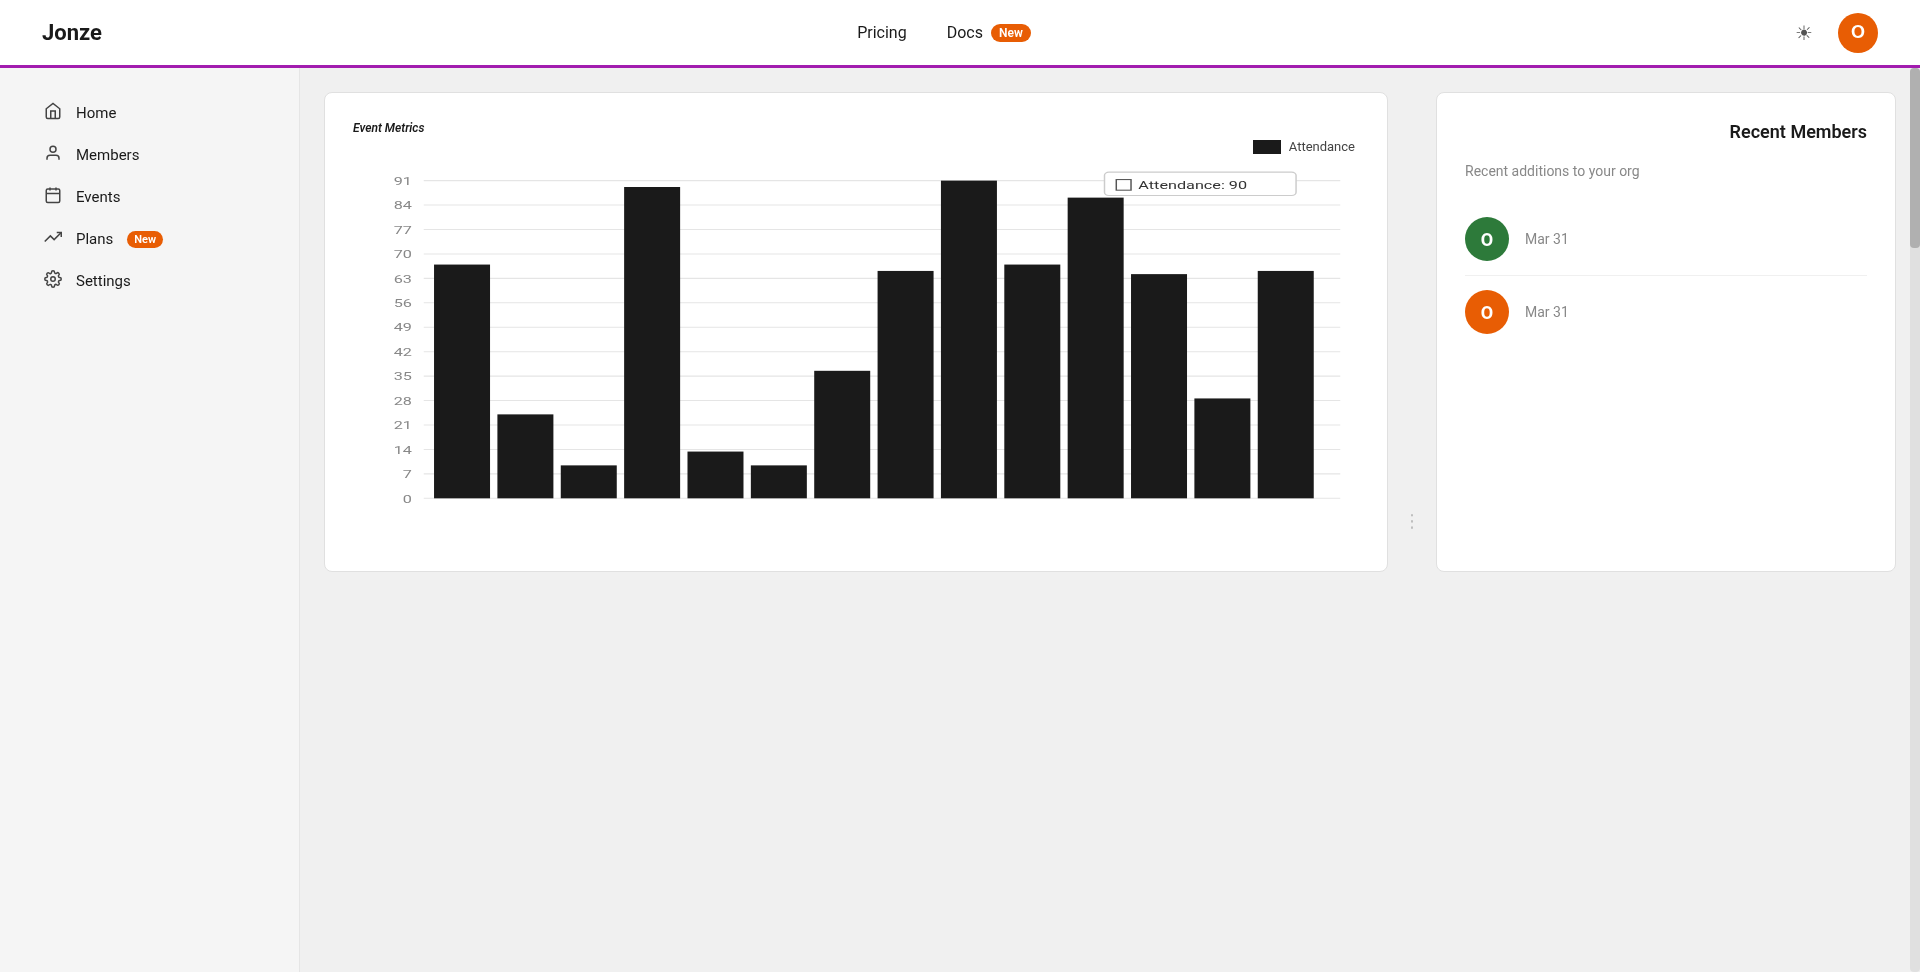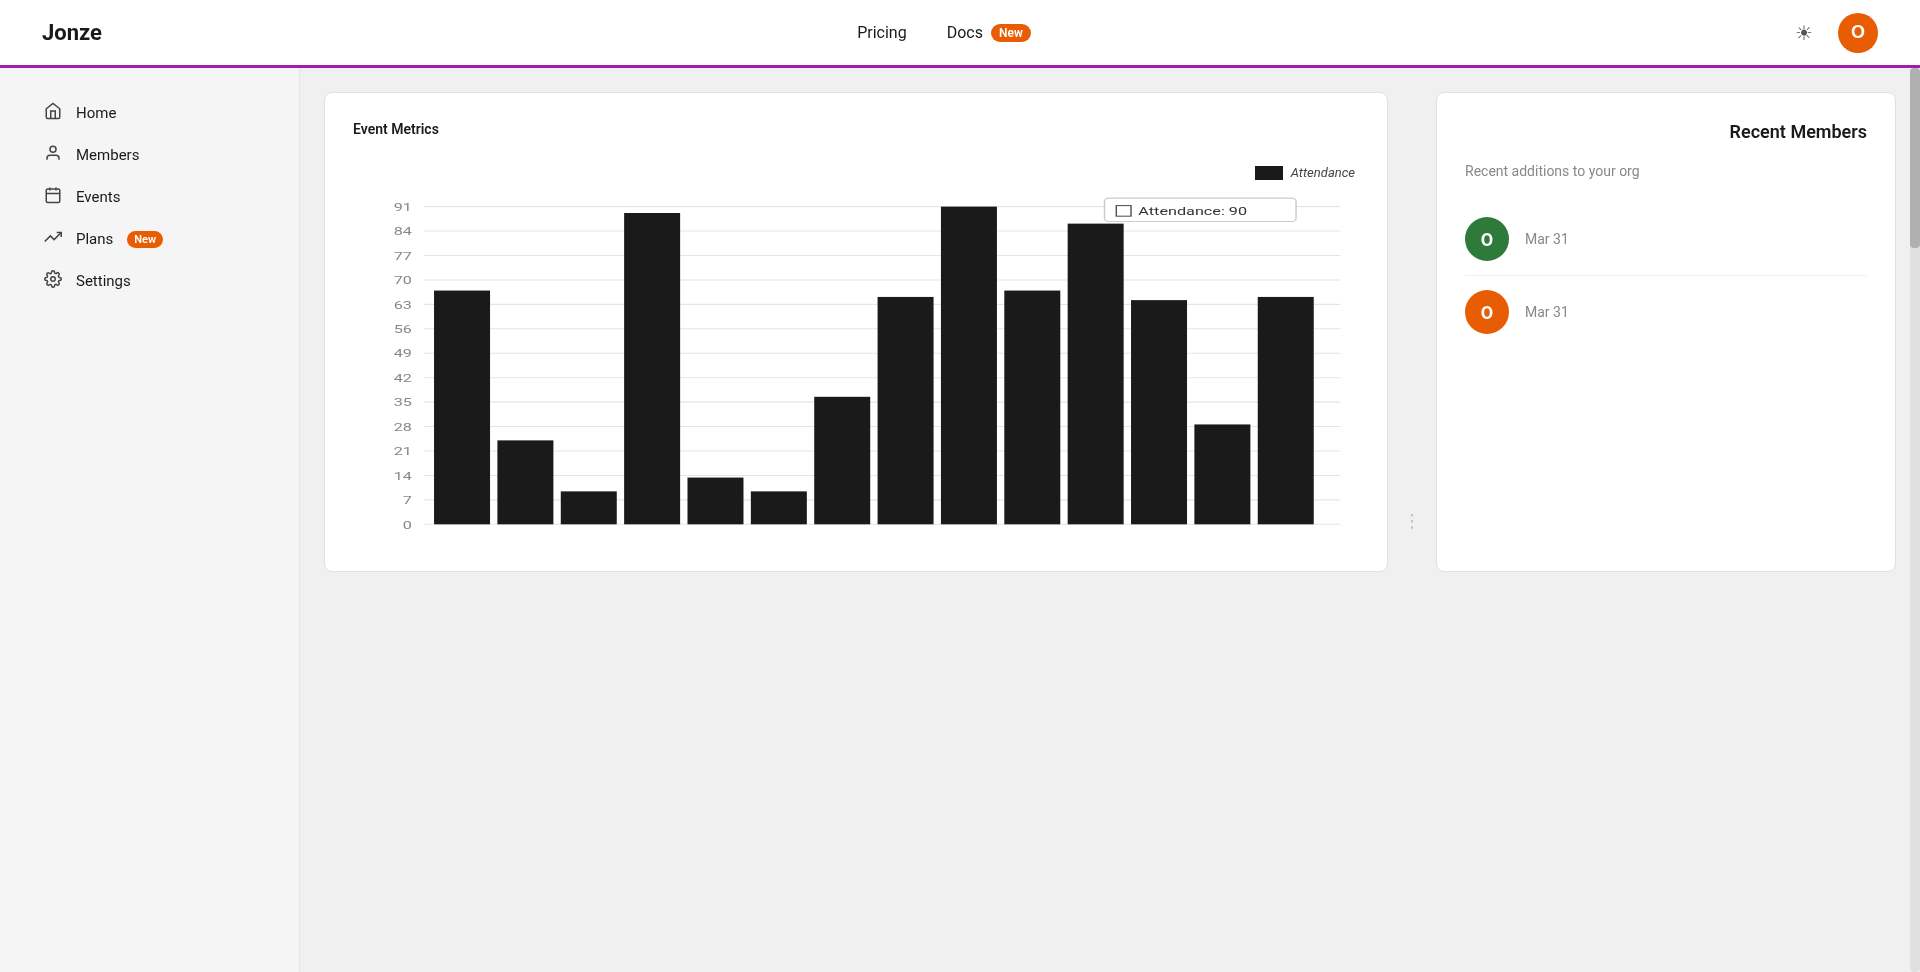--- a/index.html
+++ b/index.html
@@ -138,34 +138,34 @@
     
     .chart-card {
       flex: 1;
       background: #ffffff;
       border-radius: 8px;
       border: 1px solid #e0e0e0;
       padding: 28px 32px 28px 28px;
       min-height: 480px;
     }
     .chart-title {
-      font-size: 14px;
+      font-size: 12px;
       font-weight: 600;
-      margin-bottom: 28px;
-      color: #1a1a1a;
+      margin-bottom: 4px;
+      color: #1a1a1a;
+      font-style: italic;
     }
     .chart-legend {
       display: flex;
       align-items: center;
       gap: 8px;
       margin-bottom: 16px;
       font-size: 13px;
       color: #444;
       justify-content: flex-end;
-      font-style: italic;
     }
     .legend-color {
       width: 28px;
       height: 14px;
       background: #1a1a1a;
       display: inline-block;
     }
     .chart-area {
       position: relative;
       width: 100%;

